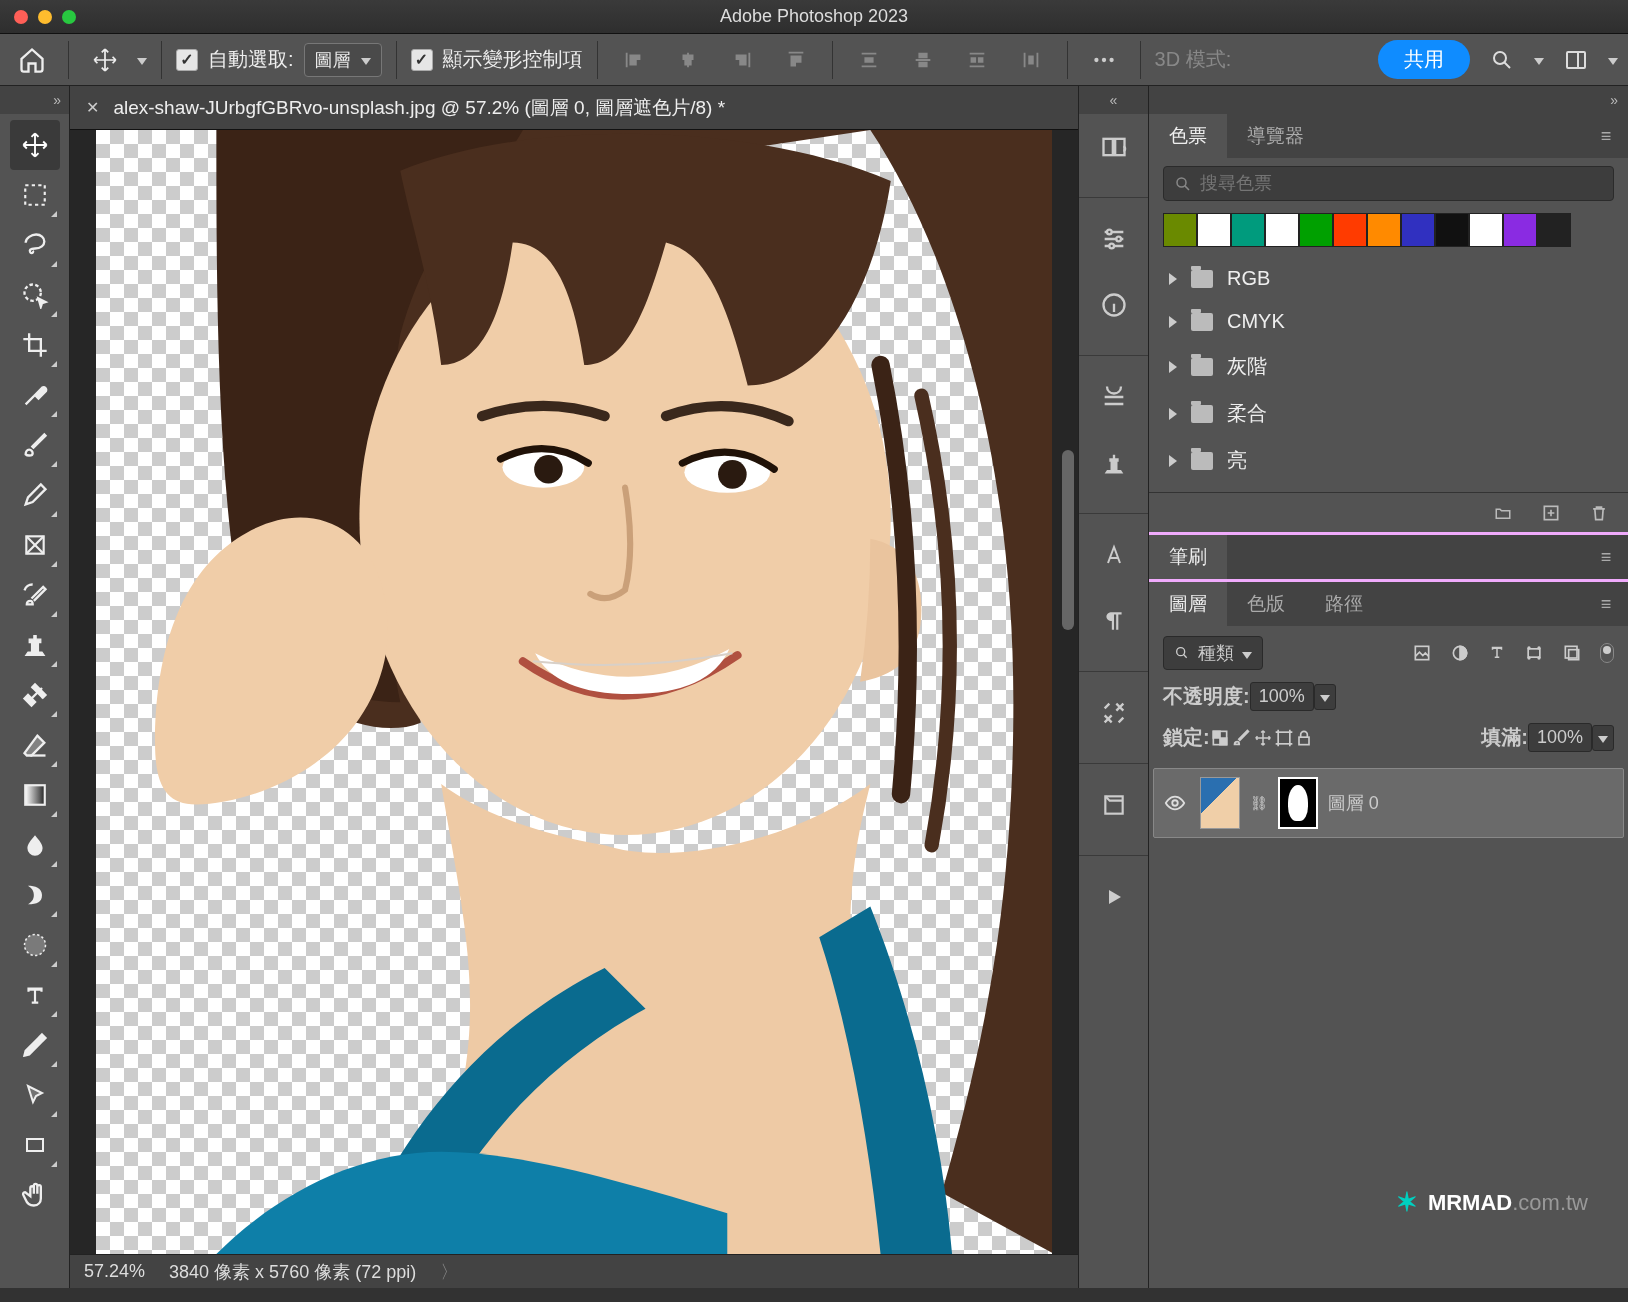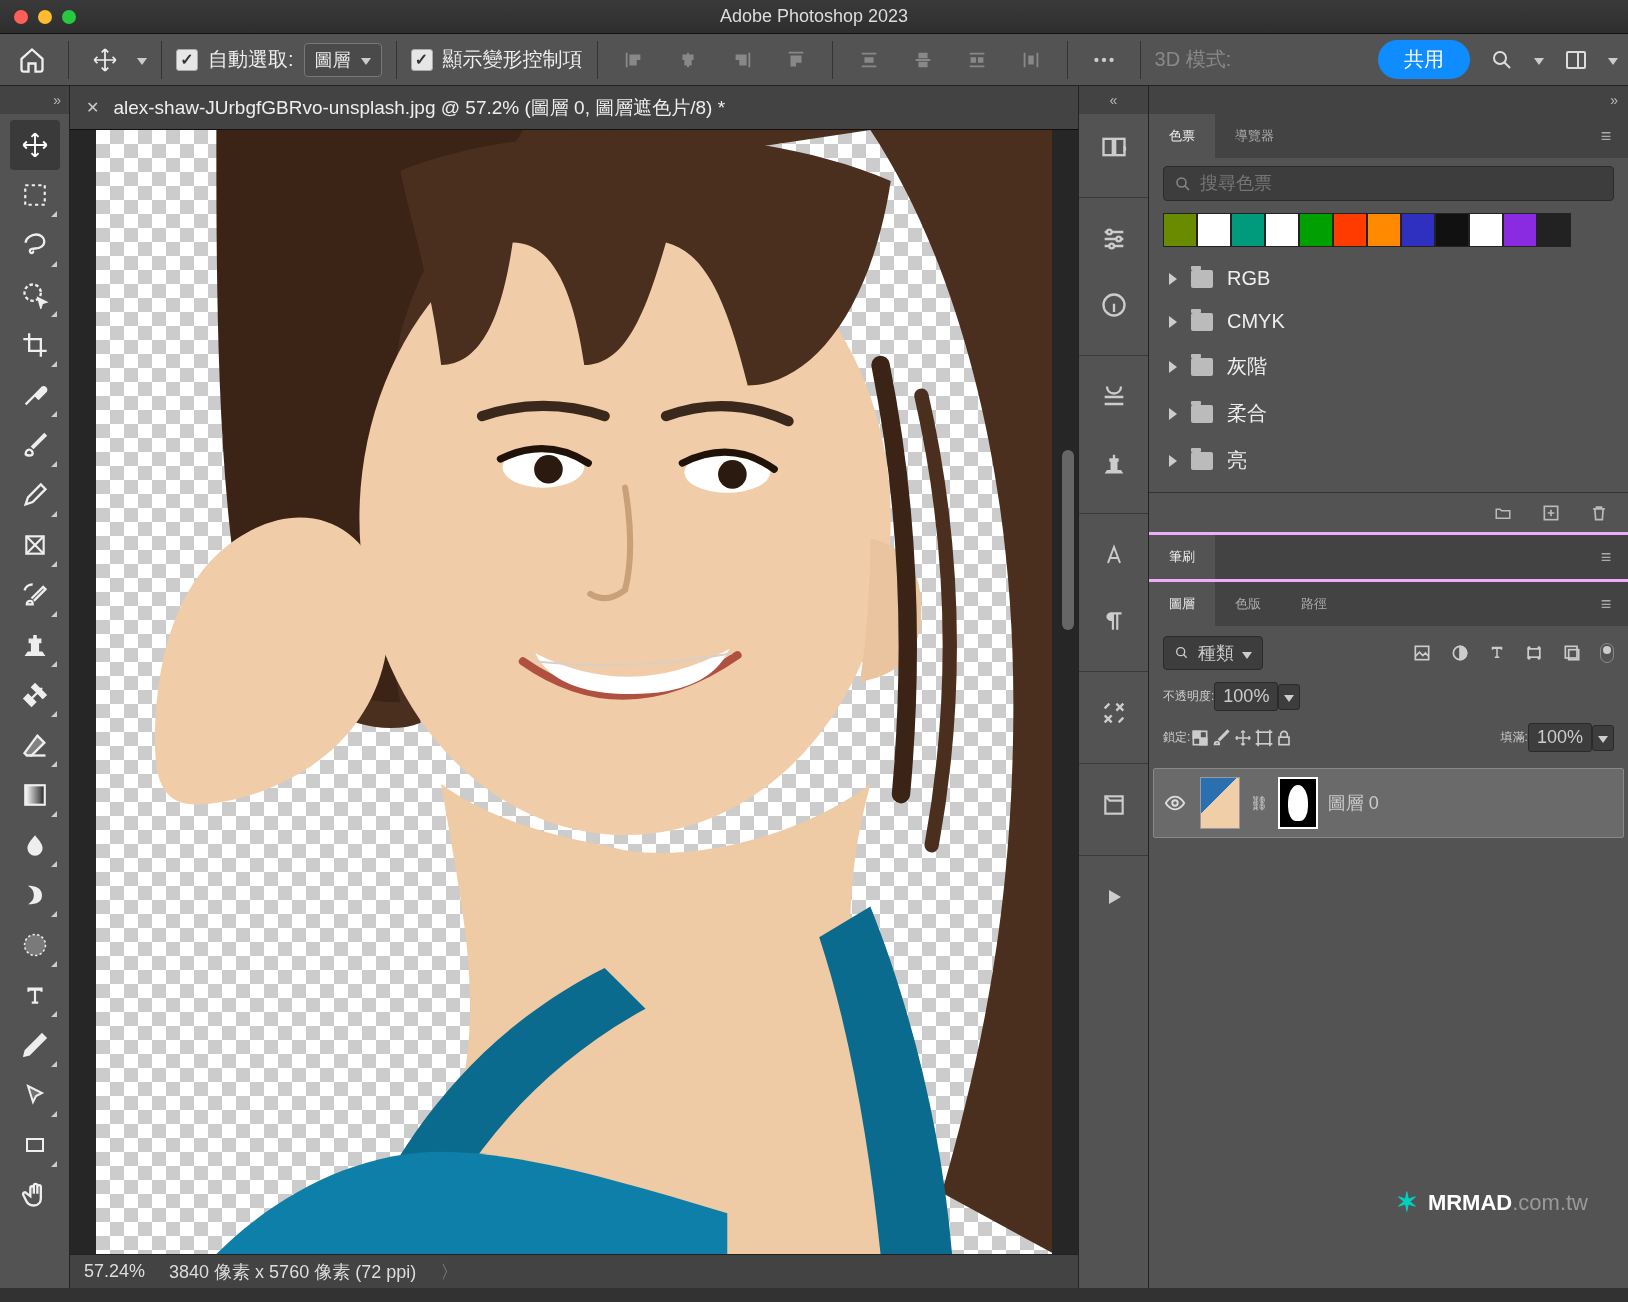--- a/index.html
+++ b/index.html
@@ -61,21 +61,21 @@
   
   .right-stripwrap{width:70px;background:#535353;display:flex;flex-direction:column;border-left:1px solid #222;}
   .right-stripwrap .collapse-strip{justify-content:center;}
   .strip-icon{width:50px;height:50px;margin:8px auto;display:flex;align-items:center;justify-content:center;color:#ccc;}
   .strip-gap{height:18px;border-bottom:1px solid #3a3a3a;margin-bottom:8px;}
   
   .panels{width:480px;background:#535353;display:flex;flex-direction:column;border-left:1px solid #222;}
   .panels .collapse-strip{justify-content:flex-end;padding-right:10px;}
   
   .panel-tabs{height:44px;display:flex;align-items:stretch;background:#434343;}
-  .ptab{padding:0 20px;display:flex;align-items:center;color:#aaa;font-size:13px;}
+  .ptab{padding:0 20px;display:flex;align-items:center;color:#aaa;font-size:19px;}
   .ptab.active{background:#535353;color:#eee;}
   .ptab-menu{margin-left:auto;width:44px;display:flex;align-items:center;justify-content:center;color:#aaa;}
   
   .search-row{padding:8px 14px;}
   .search-input{display:flex;align-items:center;gap:8px;background:#3d3d3d;border:1px solid #2b2b2b;border-radius:4px;padding:6px 10px;color:#888;}
   .search-input input{background:transparent;border:none;outline:none;color:#ccc;font-size:18px;flex:1;}
   
   .swatch-row{display:flex;gap:0;padding:4px 14px 10px;}
   .swatch{width:34px;height:34px;border:1px solid #222;}
   
@@ -88,21 +88,21 @@
   .panel-footer{height:40px;border-top:1px solid #333;display:flex;align-items:center;justify-content:flex-end;gap:26px;padding:0 18px;color:#bbb;}
   .pf-ico{width:22px;height:22px;display:flex;align-items:center;justify-content:center;}
   
   .single-panel{border-top:3px solid #f0abfc;}
   
   .layer-controls{padding:10px 14px;display:flex;flex-direction:column;gap:12px;}
   .lc-row{display:flex;align-items:center;gap:0;}
   .mini-select{display:flex;align-items:center;gap:8px;background:#3d3d3d;border:1px solid #2a2a2a;border-radius:4px;padding:4px 10px;}
   .lc-icons{display:flex;gap:18px;margin-left:auto;color:#ccc;}
   .mode-select{flex:1;}
-  .lc-label{color:#ccc;font-size:12px;white-space:nowrap;}
+  .lc-label{color:#ccc;font-size:20px;white-space:nowrap;font-weight:bold;}
   .pct-box{background:#3d3d3d;border:1px solid #2a2a2a;padding:3px 8px;border-radius:3px;}
   .tiny-chev{width:22px;height:26px;border:1px solid #2a2a2a;background:#3d3d3d;display:flex;align-items:center;justify-content:center;border-radius:3px;}
   
   .layer-list{padding:6px 4px;}
   .layer-row{display:flex;align-items:center;gap:10px;padding:8px 10px;background:#6a6a6a;border:1px solid #888;border-radius:2px;}
   .eye{width:26px;text-align:center;}
   .thumb{width:40px;height:52px;border:1px solid #999;background:linear-gradient(135deg,#2a6fb0 40%,#f0cfa8 40%);}
   .mask-thumb{width:40px;height:52px;border:2px solid #fff;background:#000;position:relative;display:flex;align-items:center;justify-content:center;}
   .mask-sil{width:20px;height:36px;background:#fff;border-radius:50% 50% 40% 40%;}
   .chain{font-size:14px;color:#ddd;}

